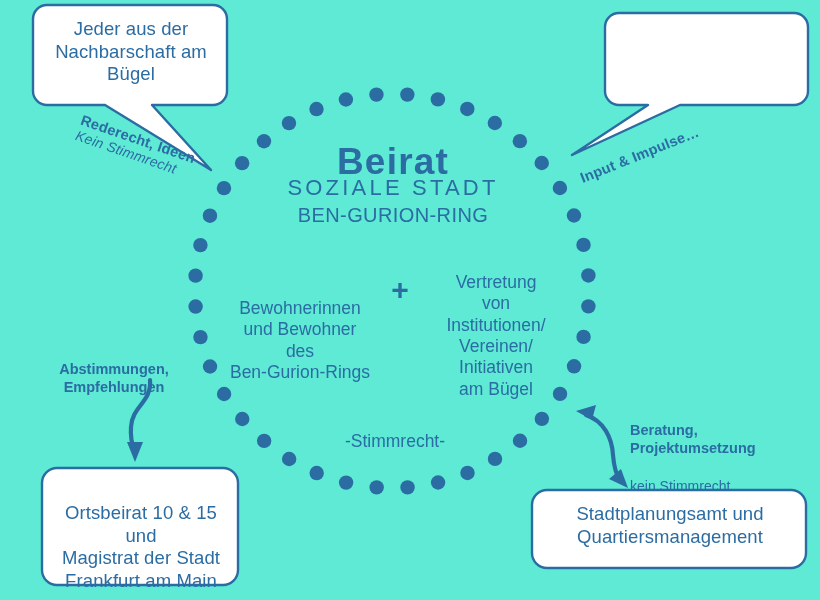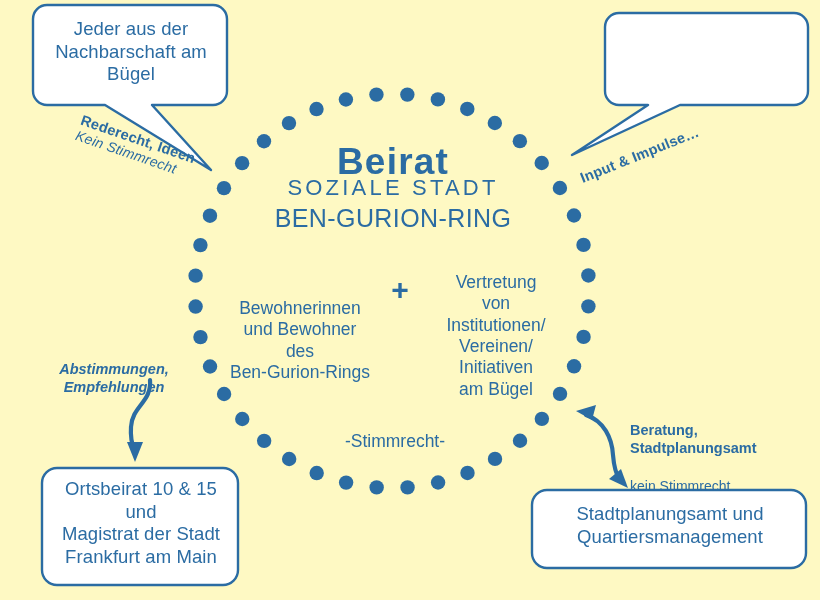--- a/index.html
+++ b/index.html
@@ -11,21 +11,21 @@
     width: 820px;
     height: 600px;
     overflow: hidden;
     font-family: "Liberation Sans", sans-serif;
     color: #2b6ca3;
   }
   #stage {
     position: relative;
     width: 820px;
     height: 600px;
-    background: #fef9c3;
+    background: #5eead4;
   }
   svg#art {
     position: absolute;
     left: 0;
     top: 0;
     width: 820px;
     height: 600px;
   }
   .txt {
     position: absolute;
@@ -36,21 +36,21 @@
   }
 
   
   .bubble-text {
     font-size: 18.5px;
     font-weight: 400;
     letter-spacing: 0.1px;
   }
   #bubble-tl-text { left: 40px;  top: 18px;  width: 182px; }
   #bubble-tr-text { left: 612px; top: 24px;  width: 190px; }
-  #box-bl-text    { left: 46px;  top: 478px; width: 190px; text-align: center; }
+  #box-bl-text    { left: 46px;  top: 502px; width: 190px; text-align: center; }
   #box-br-text    { left: 538px; top: 503px; width: 264px; }
 
   
   .rot-label {
     position: absolute;
     text-align: left;
     color: #2b6ca3;
     transform-origin: left top;
   }
   #label-rederecht {
@@ -87,21 +87,20 @@
     line-height: 1.25;
     white-space: pre-line;
   }
   #label-abstimmungen {
     left: 44px;
     top: 360px;
     width: 140px;
     text-align: center;
     font-size: 14.5px;
     font-weight: 700;
-    font-style: italic;
   }
   #label-beratung {
     left: 630px;
     top: 401px;
     width: 160px;
     text-align: left;
   }
   #label-beratung .b1 {
     display: block;
     font-size: 14.5px;
@@ -129,21 +128,21 @@
     top: 175px;
     width: 290px;
     font-size: 22px;
     font-weight: 400;
     letter-spacing: 3.2px;
   }
   #title-sub2 {
     left: 248px;
     top: 203px;
     width: 290px;
-    font-size: 25px;
+    font-size: 20px;
     font-weight: 400;
     letter-spacing: 0.4px;
   }
   #col-left {
     left: 214px;
     top: 262px;
     width: 172px;
     font-size: 17.5px;
     margin-top: 36px;
   }
@@ -261,21 +260,21 @@
     <span class="l2">Kein Stimmrecht</span>
   </div>
 
   <div class="rot-label" id="label-input">Input &amp; Impulse…</div>
 
   <div class="flat-label" id="label-abstimmungen" style="white-space:pre-line;">Abstimmungen,
 Empfehlungen</div>
 
   <div class="flat-label" id="label-beratung">
     <span class="b1" style="white-space:pre-line;">Beratung,
-Stadtplanungsamt</span>
+Projektumsetzung</span>
     <span class="b2">kein Stimmrecht</span>
   </div>
 
   <div class="txt" id="title-main">Beirat</div>
   <div class="txt" id="title-sub1">SOZIALE STADT</div>
   <div class="txt" id="title-sub2">BEN-GURION-RING</div>
 
   <div class="txt" id="col-left">Bewohnerinnen
 und Bewohner
 des

